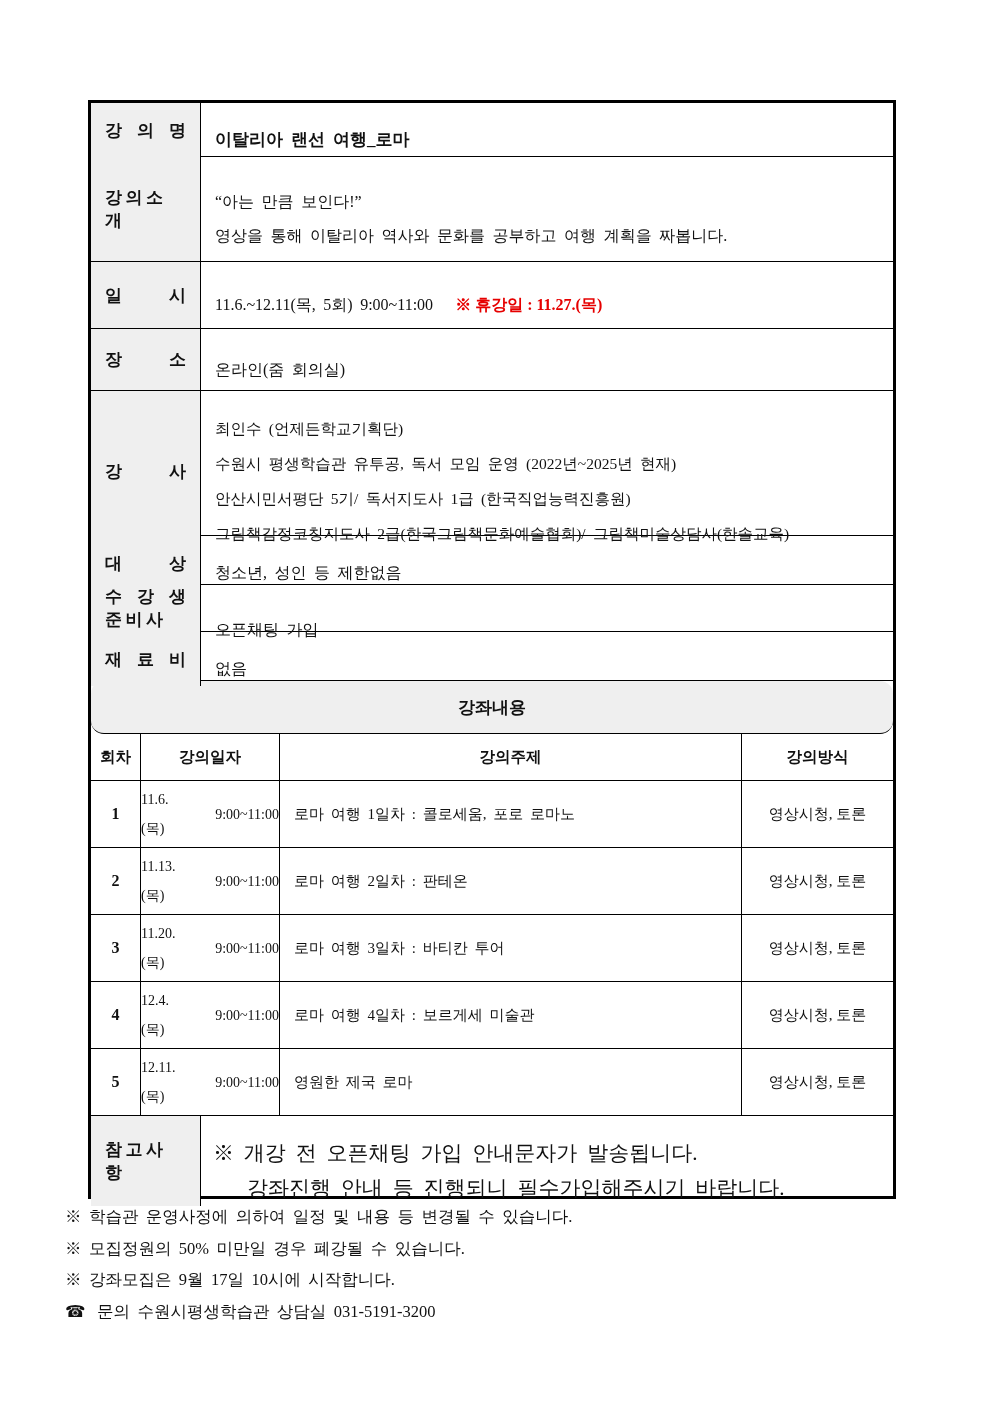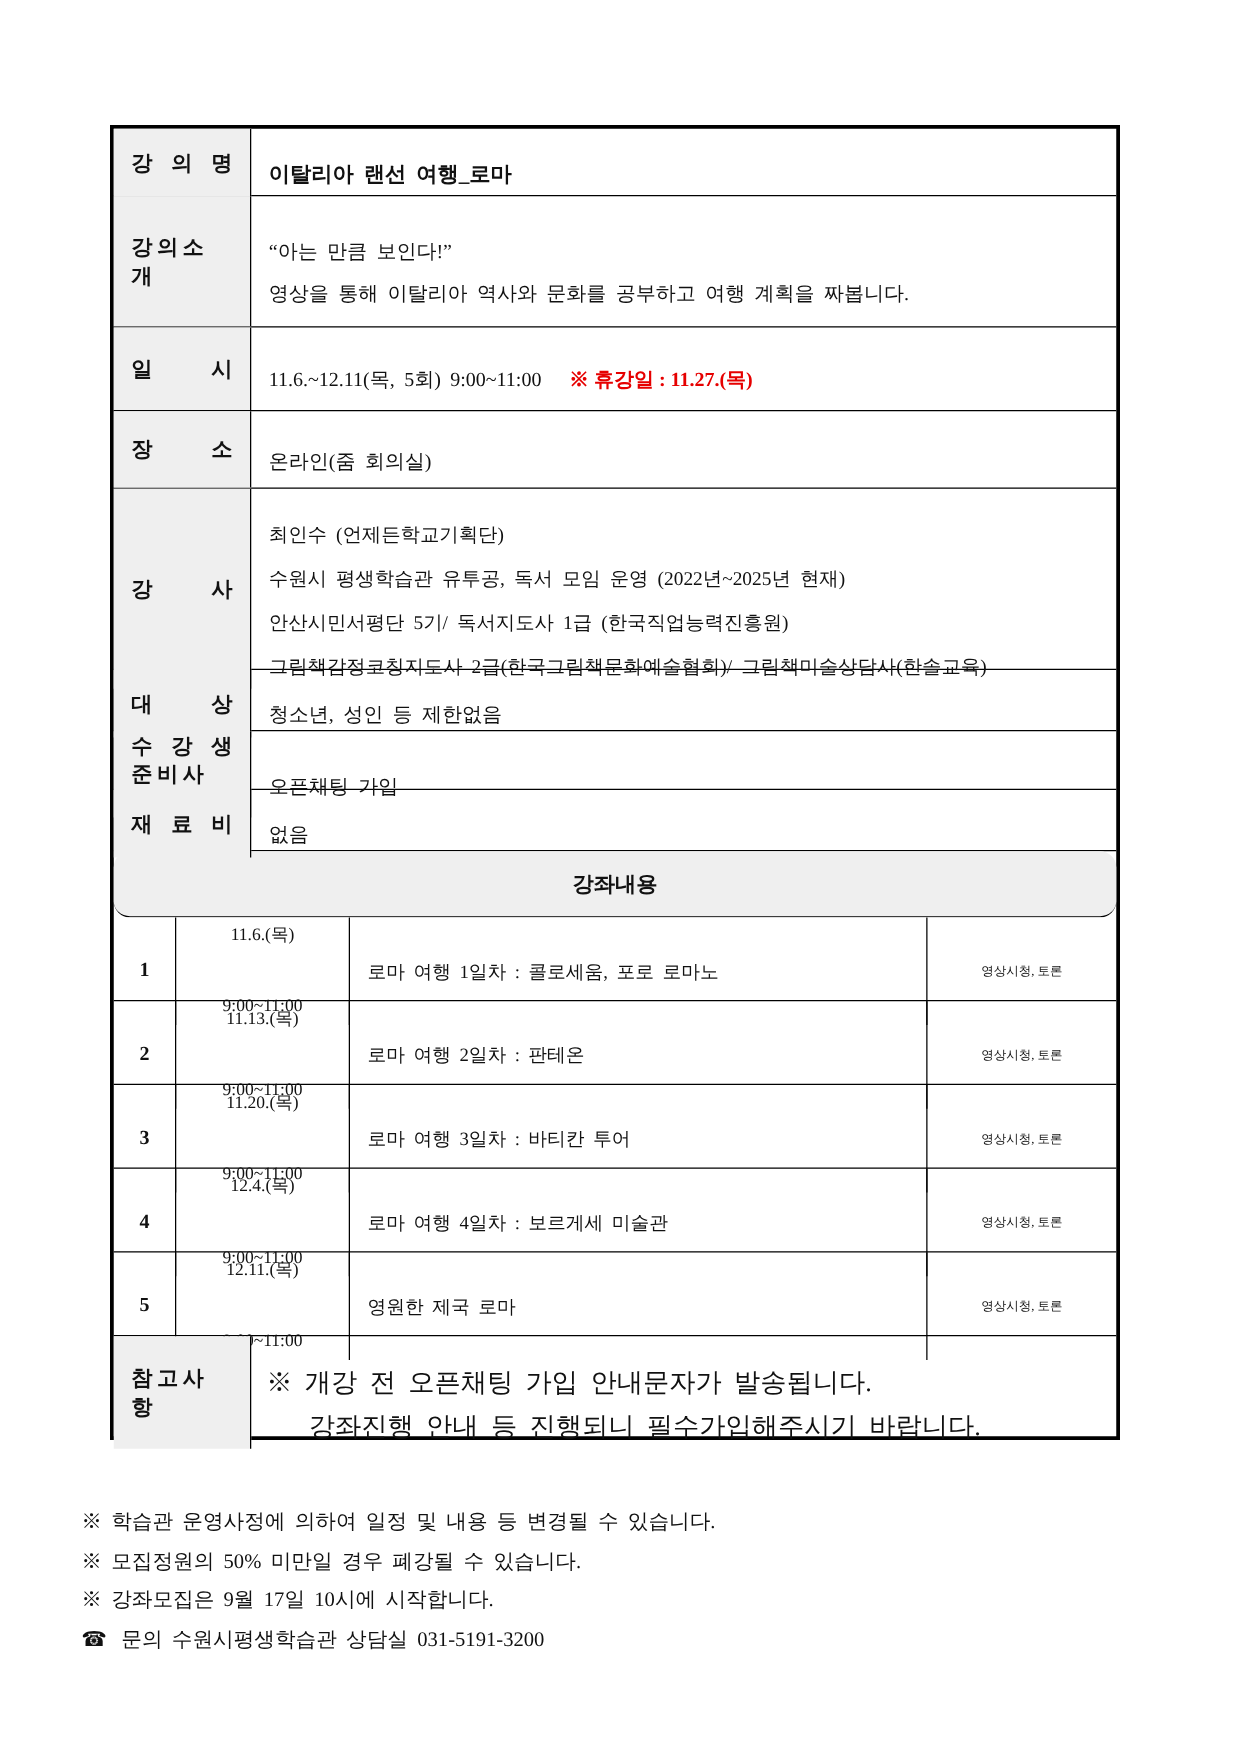--- a/index.html
+++ b/index.html
@@ -49,23 +49,23 @@
     border-bottom: 1px solid #000;
     border-radius: 13px;
   }
 
   .sgrid { grid-template-columns: 50px 139px 1fr 151px; }
   .shead { height: 47px; font-weight: bold; font-size: 15.5px; }
   .shead > div, .srow > div { border-right: 1px solid #000; display: flex; align-items: center; justify-content: center; }
   .shead > div:last-child, .srow > div:last-child { border-right: none; }
   .srow { height: 67px; }
   .c-no { font-weight: bold; font-size: 16px; }
-  .c-date { flex-direction: column; font-size: 14px; line-height: 29px; gap: 28px; }
+  .c-date { flex-direction: row; font-size: 14px; line-height: 29px; gap: 28px; }
   .c-topic { justify-content: flex-start !important; padding-left: 14px; font-size: 15px; word-spacing: 0.2em; }
-  .c-method { font-size: 10px; }
+  .c-method { font-size: 15px; }
 
   .remarks-val { font-size: 21px; line-height: 35px; padding: 0 12px; }
   .indent2 { padding-left: 34px; }
 
   .footer { position: absolute; left: 65px; top: 1201px; width: 860px; font-size: 16.5px; }
   .fnote { line-height: 31.5px; word-spacing: 0.2em; }
   .phone-icon { margin-right: 4px; }
 </style>
 </head>
 <body>
@@ -136,20 +136,26 @@
 
     <div class="row irow h49">
       <div class="lbl">
         <span class="jline">재 료 비</span>
       </div>
       <div class="val ws">없음</div>
     </div>
 
     <div class="band">강좌내용</div>
 
+    <div class="row sgrid shead">
+      <div>회차</div>
+      <div>강의일자</div>
+      <div>강의주제</div>
+      <div>강의방식</div>
+    </div>
 
     <div class="row sgrid srow">
       <div class="c-no">1</div>
       <div class="c-date">
         <span>11.6.(목)</span>
         <span>9:00~11:00</span>
       </div>
       <div class="c-topic">로마 여행 1일차 : 콜로세움, 포로 로마노</div>
       <div class="c-method">영상시청, 토론</div>
     </div>

